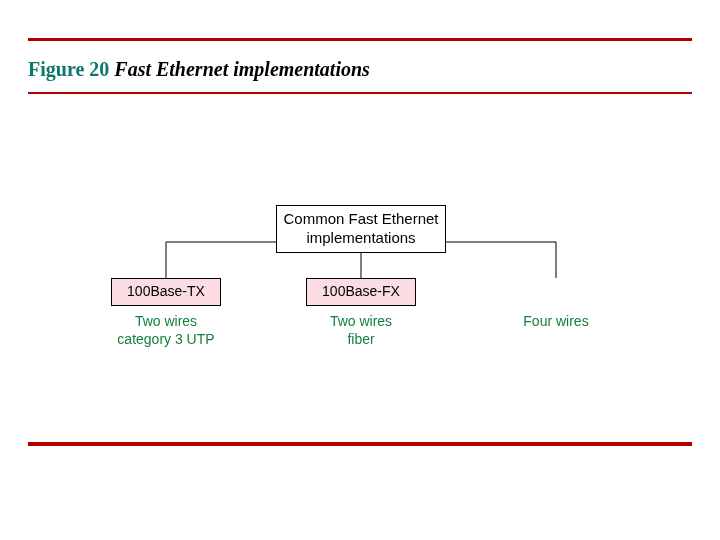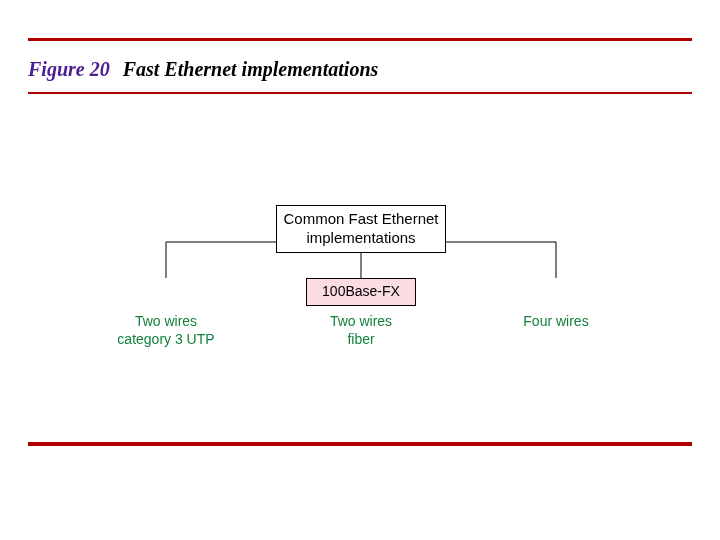--- a/index.html
+++ b/index.html
@@ -16,22 +16,22 @@
     right: 28px;
     top: 38px;
     border-top: 3px solid #b00000;
   }
   .caption {
     position: absolute;
     left: 28px;
     top: 58px;
     font-size: 20px;
   }
-  .fignum { font-weight: bold; color: #4c1d95; font-style: italic; }
-  .figtitle { font-style: italic; font-weight: bold; color: #000; margin-left: 8px; }
+  .fignum { font-weight: bold; color: #0f766e; }
+  .figtitle { font-style: italic; font-weight: bold; color: #000; margin-left: 0; }
   .mid-rule {
     position: absolute;
     left: 28px;
     right: 28px;
     top: 92px;
     border-top: 2px solid #b00000;
   }
   .bottom-rule {
     position: absolute;
     left: 28px;
@@ -111,20 +111,23 @@
     <line x1="70" y1="72" x2="460" y2="72" stroke="#000" stroke-width="1"></line>
     <line x1="70" y1="72" x2="70" y2="108" stroke="#000" stroke-width="1"></line>
     <line x1="265" y1="72" x2="265" y2="108" stroke="#000" stroke-width="1"></line>
     <line x1="460" y1="72" x2="460" y2="108" stroke="#000" stroke-width="1"></line>
   </svg>
 
   <div class="box root-box">
     <span>Common Fast Ethernet implementations</span>
   </div>
 
+  <div class="box child-box c1">
+    <span>100Base-TX</span>
+  </div>
   <div class="box child-box c2">
     <span>100Base-FX</span>
   </div>
 
   <div class="desc d1">
     <span>Two wires</span><br>
     <span>category 3 UTP</span>
   </div>
   <div class="desc d2">
     <span>Two wires</span><br>

